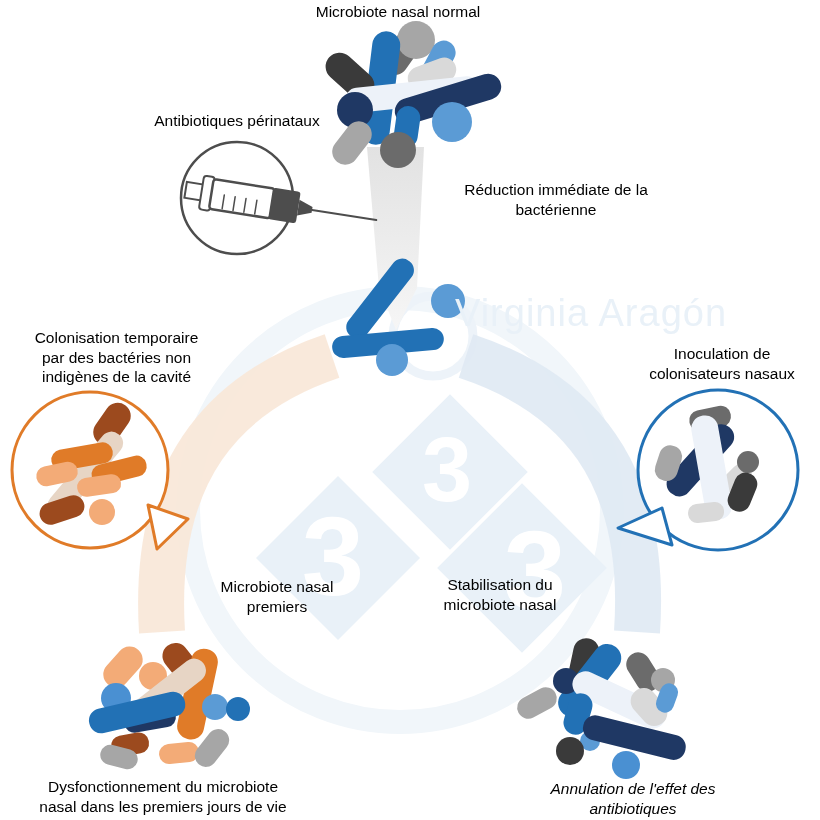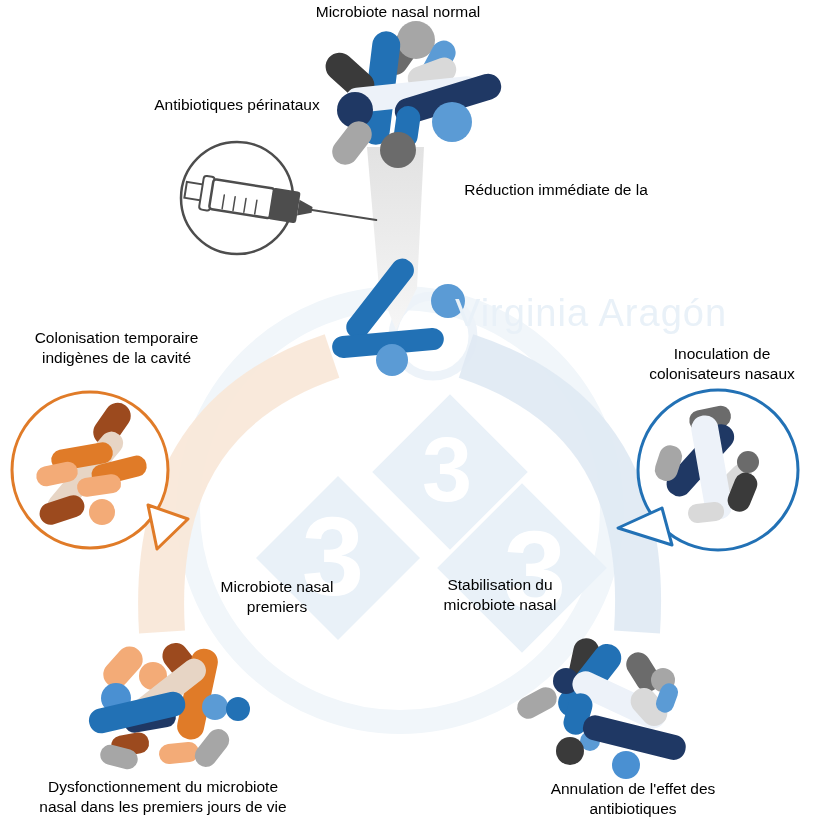--- a/index.html
+++ b/index.html
@@ -154,30 +154,32 @@
     <circle class="f-mblue" cx="626" cy="765" r="14"></circle>
   </g>
 </svg>
 
 <div class="wm-name">Virginia Aragón</div>
 
 <div class="lbl" style="left:248px;top:2px;width:300px;text-align:center;">
   <div>Microbiote nasal normal</div>
 </div>
 
-<div class="lbl" style="left:87px;top:95px;width:300px;">
+<div class="lbl" style="left:87px;top:111px;width:300px;">
   <div>Antibiotiques périnataux</div>
 </div>
 
 <div class="lbl" style="left:436px;top:180px;width:240px;">
   <div>Réduction immédiate de la</div>
+  <div>bactérienne</div>
 </div>
 
 <div class="lbl" style="left:4px;top:328px;width:225px;">
   <div>Colonisation temporaire</div>
+  <div>par des bactéries non</div>
   <div>indigènes de la cavité</div>
 </div>
 
 <div class="lbl" style="left:597px;top:344px;width:250px;">
   <div>Inoculation de</div>
   <div>colonisateurs nasaux</div>
 </div>
 
 <div class="lbl" style="left:177px;top:577px;width:200px;">
   <div>Microbiote nasal</div>
@@ -187,18 +189,18 @@
 <div class="lbl" style="left:400px;top:575px;width:200px;">
   <div>Stabilisation du</div>
   <div>microbiote nasal</div>
 </div>
 
 <div class="lbl" style="left:3px;top:777px;width:320px;text-align:center;">
   <div>Dysfonctionnement du microbiote</div>
   <div>nasal dans les premiers jours de vie</div>
 </div>
 
-<div class="lbl" style="left:483px;top:779px;width:300px;">
+<div class="lbl" style="left:483px;top:779px;width:300px;font-style:italic;">
   <div>Annulation de l'effet des</div>
   <div>antibiotiques</div>
 </div>
 
 </div>
 
 </body></html>

